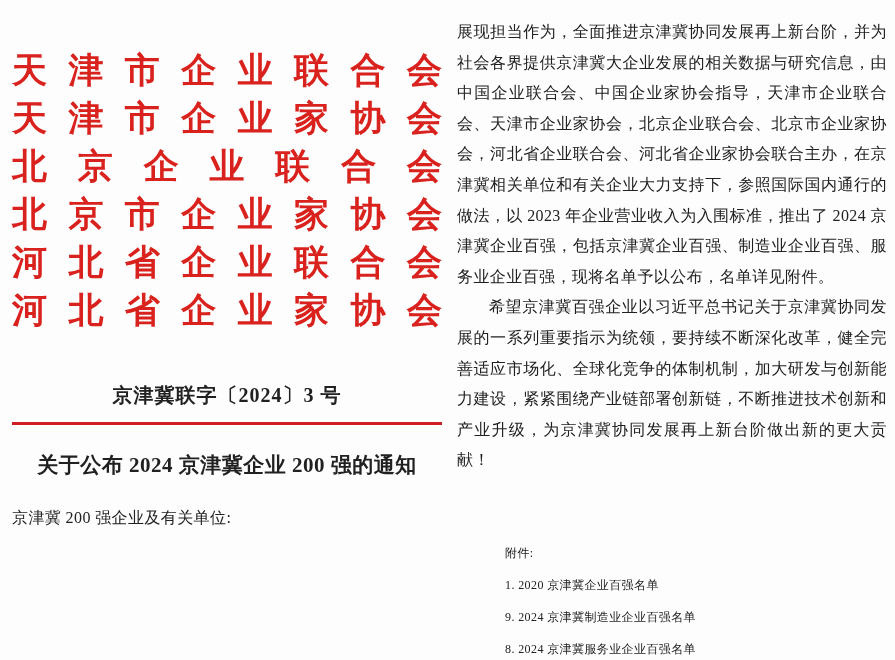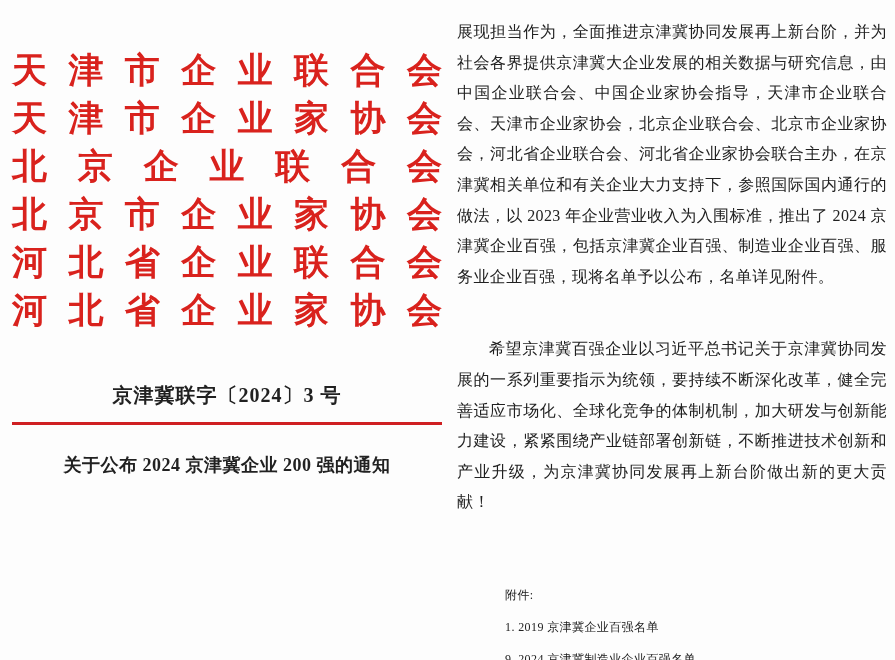--- a/index.html
+++ b/index.html
@@ -29,29 +29,29 @@
   .lh-line span{display:block;}
 
   .doc-number{
     margin-top:50px;text-align:center;
     font-size:20px;font-weight:bold;letter-spacing:1px;line-height:22px;
   }
   .red-rule{margin-top:16px;height:3px;background:var(--rule_red);}
 
   .title{
     margin:24px 0 0;text-align:center;
-    font-size:18px;font-weight:bold;letter-spacing:.5px;line-height:32px;
+    font-size:21px;font-weight:bold;letter-spacing:.5px;line-height:32px;
   }
 
   .salutation{margin:22px 0 0;font-size:16px;line-height:30.6px;letter-spacing:.4px;}
   .body-para{
     margin:0;font-size:16px;line-height:30.6px;
     text-align:justify;letter-spacing:.4px;
   }
-  .indent{text-indent:2em;margin-top:42px;}
+  .indent{text-indent:2em;}
 
   .col-right{padding-top:13px;}
 
   .attachments{margin-top:62px;padding-left:48px;font-size:12px;letter-spacing:.4px;}
   .att-label{line-height:31px;}
   .att-item{line-height:32px;}
 </style>
 </head>
 <body>
 
@@ -120,32 +120,33 @@
           <span>会</span>
         </div>
     </div>
 
     <div class="doc-number">京津冀联字〔2024〕3 号</div>
 
     <div class="red-rule"></div>
 
     <h1 class="title">关于公布 2024 京津冀企业 200 强的通知</h1>
 
+    <p class="salutation">京津冀 200 强企业及有关单位:</p>
 
 
   </div>
 
   <div class="col col-right">
 
     <p class="body-para">展现担当作为，全面推进京津冀协同发展再上新台阶，并为社会各界提供京津冀大企业发展的相关数据与研究信息，由中国企业联合会、中国企业家协会指导，天津市企业联合会、天津市企业家协会，北京企业联合会、北京市企业家协会，河北省企业联合会、河北省企业家协会联合主办，在京津冀相关单位和有关企业大力支持下，参照国际国内通行的做法，以 2023 年企业营业收入为入围标准，推出了 2024 京津冀企业百强，包括京津冀企业百强、制造业企业百强、服务业企业百强，现将名单予以公布，名单详见附件。</p>
 
     <p class="body-para indent">希望京津冀百强企业以习近平总书记关于京津冀协同发展的一系列重要指示为统领，要持续不断深化改革，健全完善适应市场化、全球化竞争的体制机制，加大研发与创新能力建设，紧紧围绕产业链部署创新链，不断推进技术创新和产业升级，为京津冀协同发展再上新台阶做出新的更大贡献！</p>
 
     <div class="attachments">
       <div class="att-label">附件:</div>
-      <div class="att-item">1. 2019 京津冀企业百强名单</div>
+      <div class="att-item">1. 2020 京津冀企业百强名单</div>
       <div class="att-item">9. 2024 京津冀制造业企业百强名单</div>
       <div class="att-item">8. 2024 京津冀服务业企业百强名单</div>
     </div>
 
   </div>
 
 </div>
 
 </body></html>

